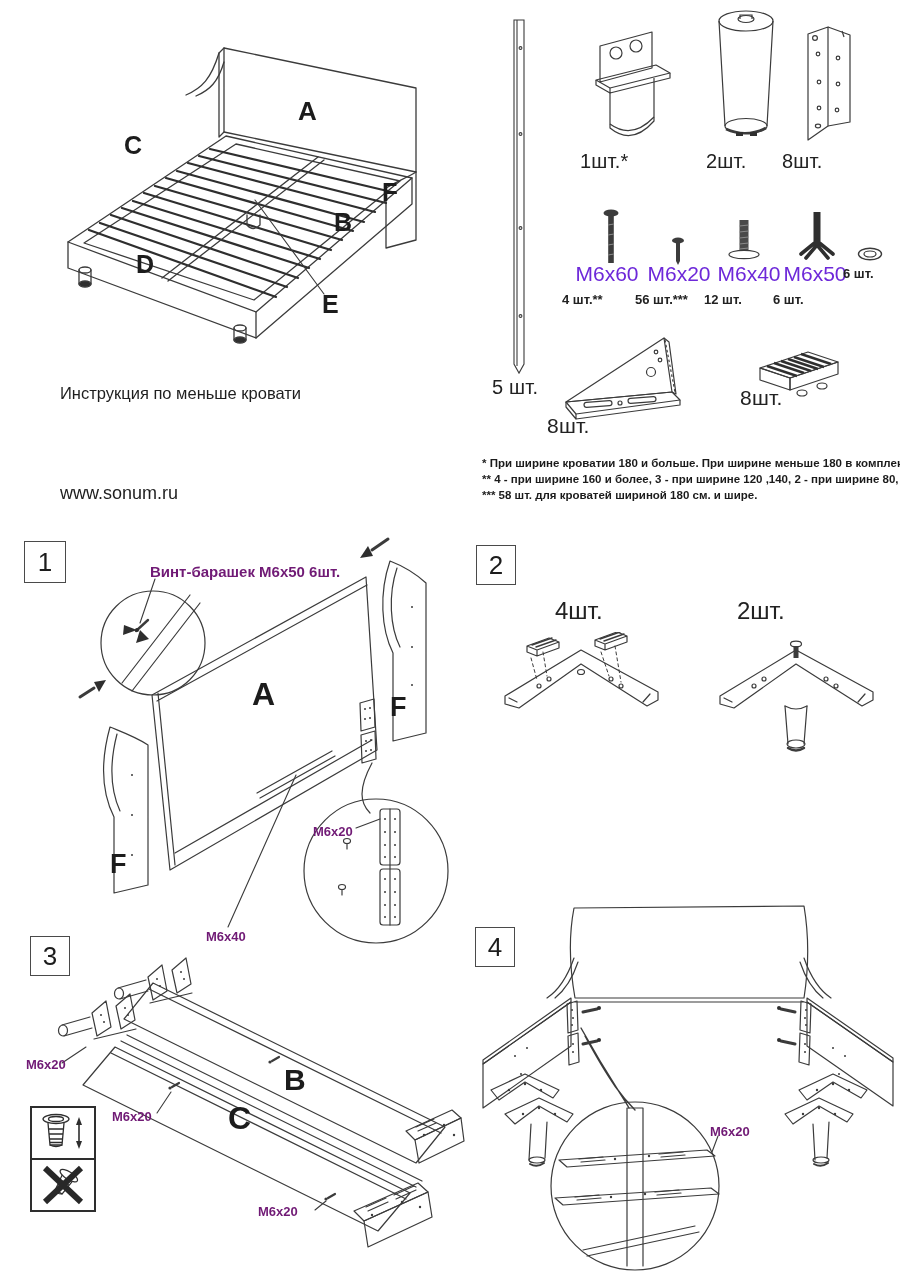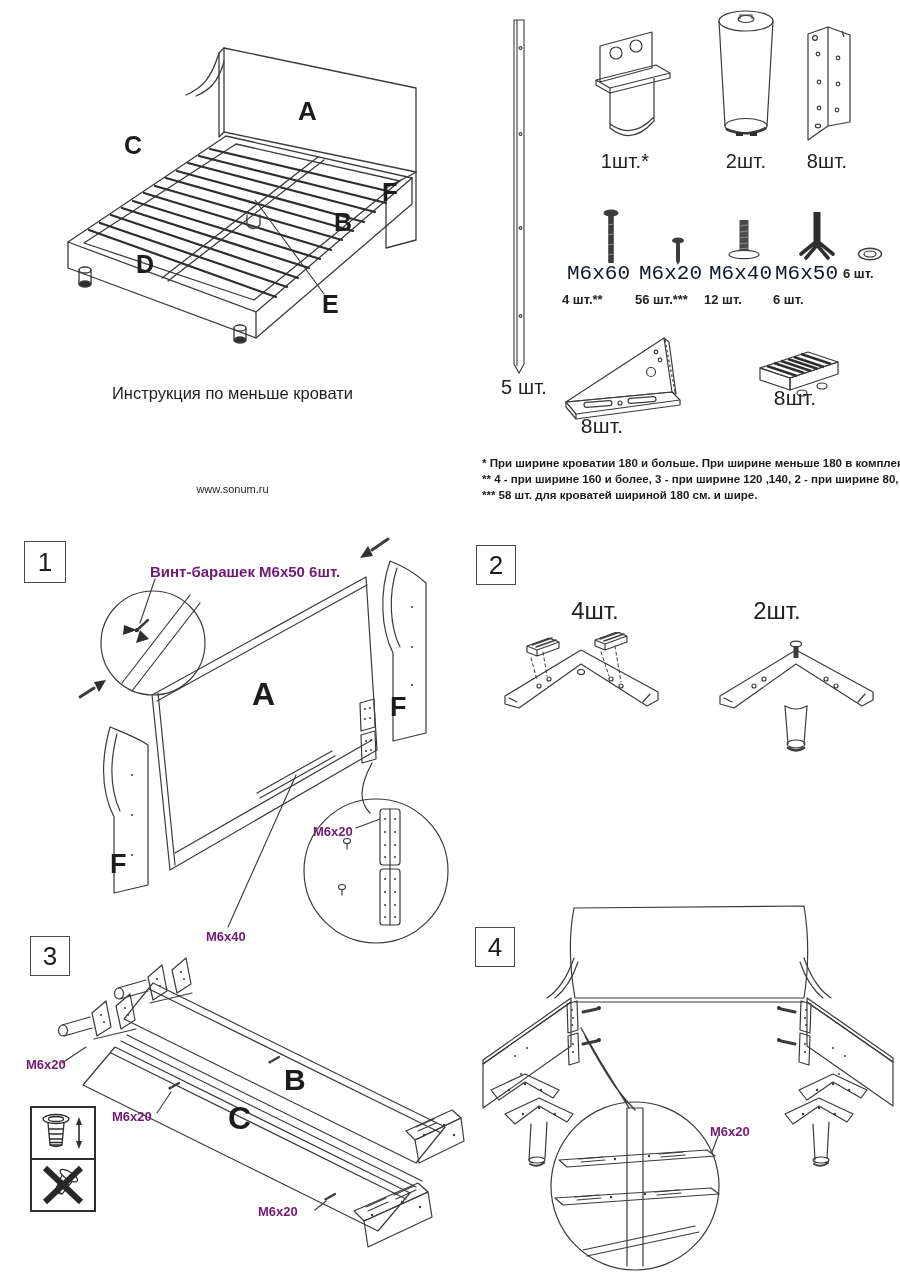--- a/index.html
+++ b/index.html
@@ -3,26 +3,26 @@
 <meta charset="utf-8">
 <style>
   html,body{margin:0;padding:0;background:#fff;}
   .page{position:relative;width:900px;height:1280px;background:#ffffff;overflow:hidden;
         font-family:"Liberation Sans","DejaVu Sans",sans-serif;color:#1d1d1d;}
   .abs{position:absolute;}
   svg{display:block;}
   .letter{font-weight:700;color:#1c1c1c;}
   .qty-lg{font-size:20px;color:#222;letter-spacing:0.2px;}
   .qty-xl{font-size:24px;color:#222;}
-  .screw-name{font-size:21px;color:#0f172a;text-align:left;font-family:Liberation Mono, monospace;}
+  .screw-name{font-size:21px;color:#6d28d9;text-align:center;}
   .screw-qty{font-size:13px;color:#222;text-align:left;font-weight:600;}
   .small-lab{font-size:13px;color:#701a75;font-weight:600;}
-  .center{text-align:center;}
+  .center{}
   .title{font-size:16.5px;line-height:26px;color:#1e1e1e;}
-  .site{font-size:11px;color:#1e1e1e;}
+  .site{font-size:18px;color:#1e1e1e;}
   .foot{font-size:11.5px;line-height:16px;font-weight:600;color:#1b1b1b;white-space:nowrap;}
   .stepbox{border:1.6px solid #4a4a4a;display:flex;align-items:center;justify-content:center;
            font-size:26px;color:#1c1c1c;background:#fff;}
   .warnbox{border:2.2px solid #2e2e2e;background:#fff;}
 </style>
 </head>
 <body>
 
 <div class="page">
 

